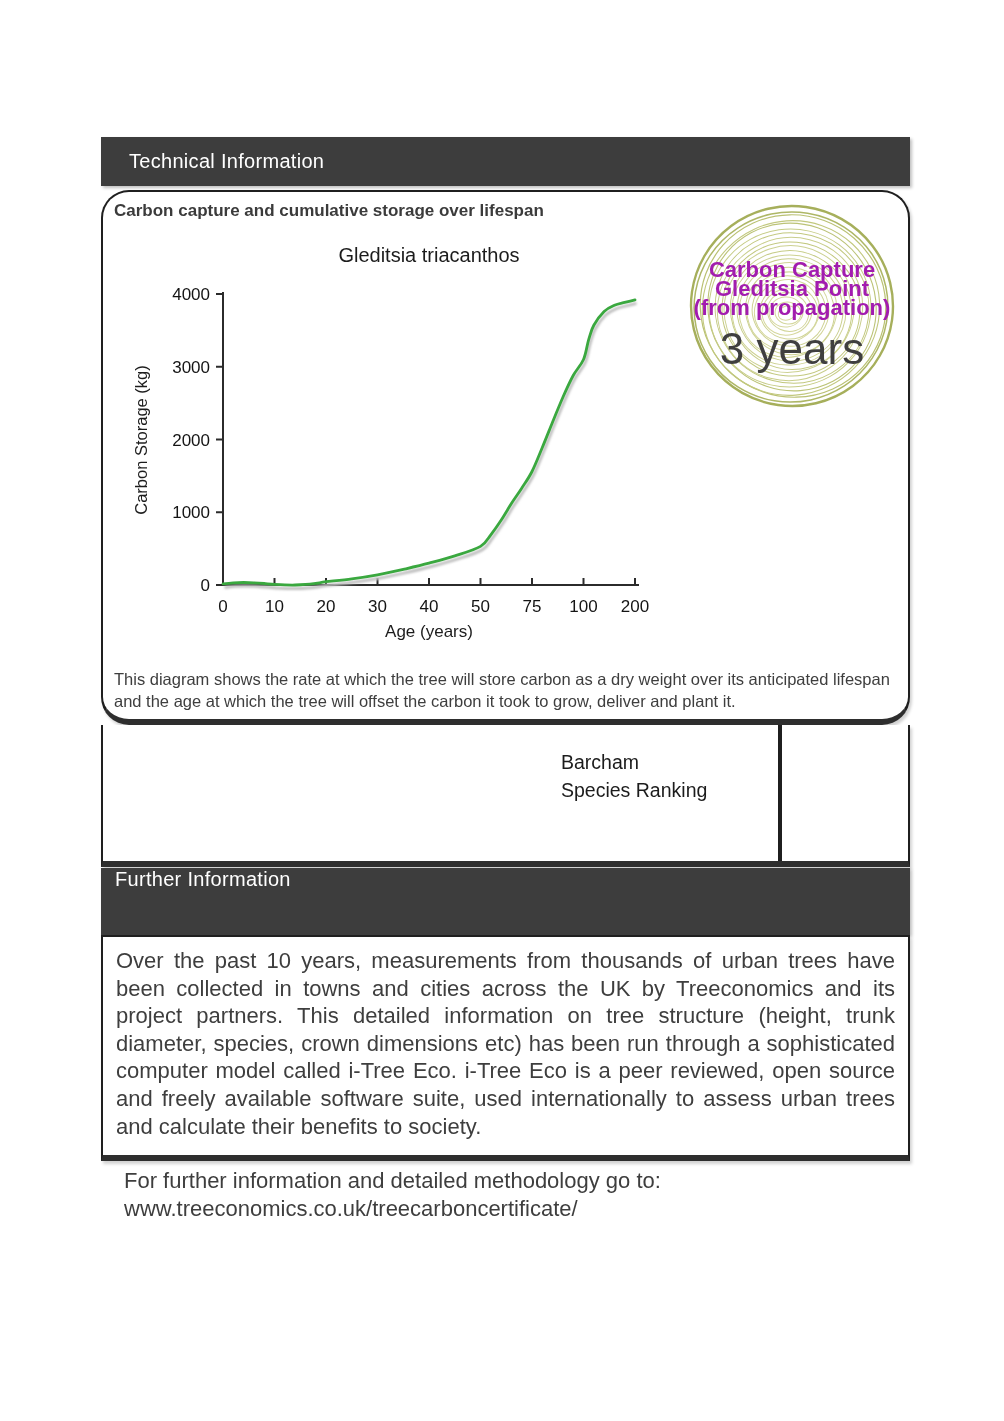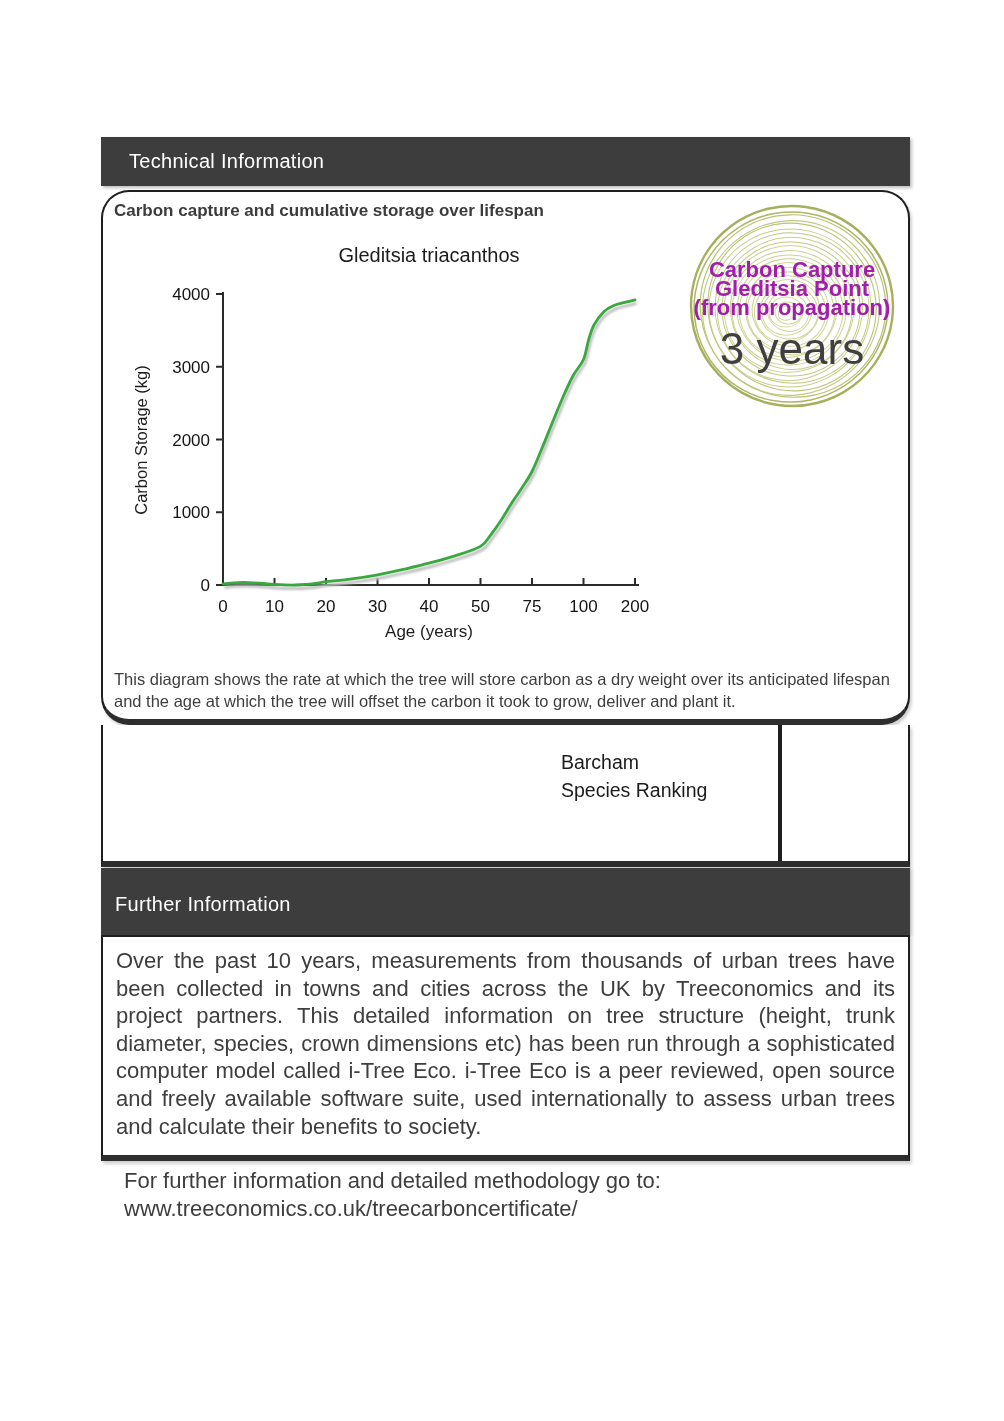--- a/index.html
+++ b/index.html
@@ -2,21 +2,21 @@
 <html><head>
 <meta charset="utf-8">
 <style>
   html,body{margin:0;padding:0;background:#ffffff;}
   .page{position:relative;width:1004px;height:1421px;background:#ffffff;overflow:hidden;
         font-family:"Liberation Sans", sans-serif;}
   .bar{position:absolute;left:101px;width:809px;background:#3d3d3d;color:#fff;
        box-sizing:border-box;box-shadow:2px 2px 3px rgba(0,0,0,0.25);}
   .bar1{top:137px;height:49px;display:flex;align-items:center;padding-left:28px;
         font-size:20px;letter-spacing:.3px;}
-  .bar2{top:868px;height:67px;padding:25px 0 0 14px;font-size:20px;letter-spacing:.3px;}
+  .bar2{top:868px;height:67px;padding:0 0 0 14px;font-size:20px;letter-spacing:.3px;}
   .panel{position:absolute;left:101px;width:809px;background:#fff;box-sizing:border-box;
          border:2px solid #1f1f1f;border-bottom:6px solid #2e2e2e;
          box-shadow:2px 3px 3px rgba(0,0,0,0.18);}
   .panel1{top:190px;height:535px;border-radius:28px;}
   .panel2{top:935px;height:226px;padding:10px 13px 0 13px;font-size:22px;
           line-height:27.6px;color:#3e3e3e;}
   .panel2 .para{text-align:justify;margin:0;}
   .panel2 .link-line{margin:27px 0 0 8px;}
   .panel-heading{position:absolute;left:11px;top:9px;font-size:17px;font-weight:bold;
                  color:#3b3b3b;}

